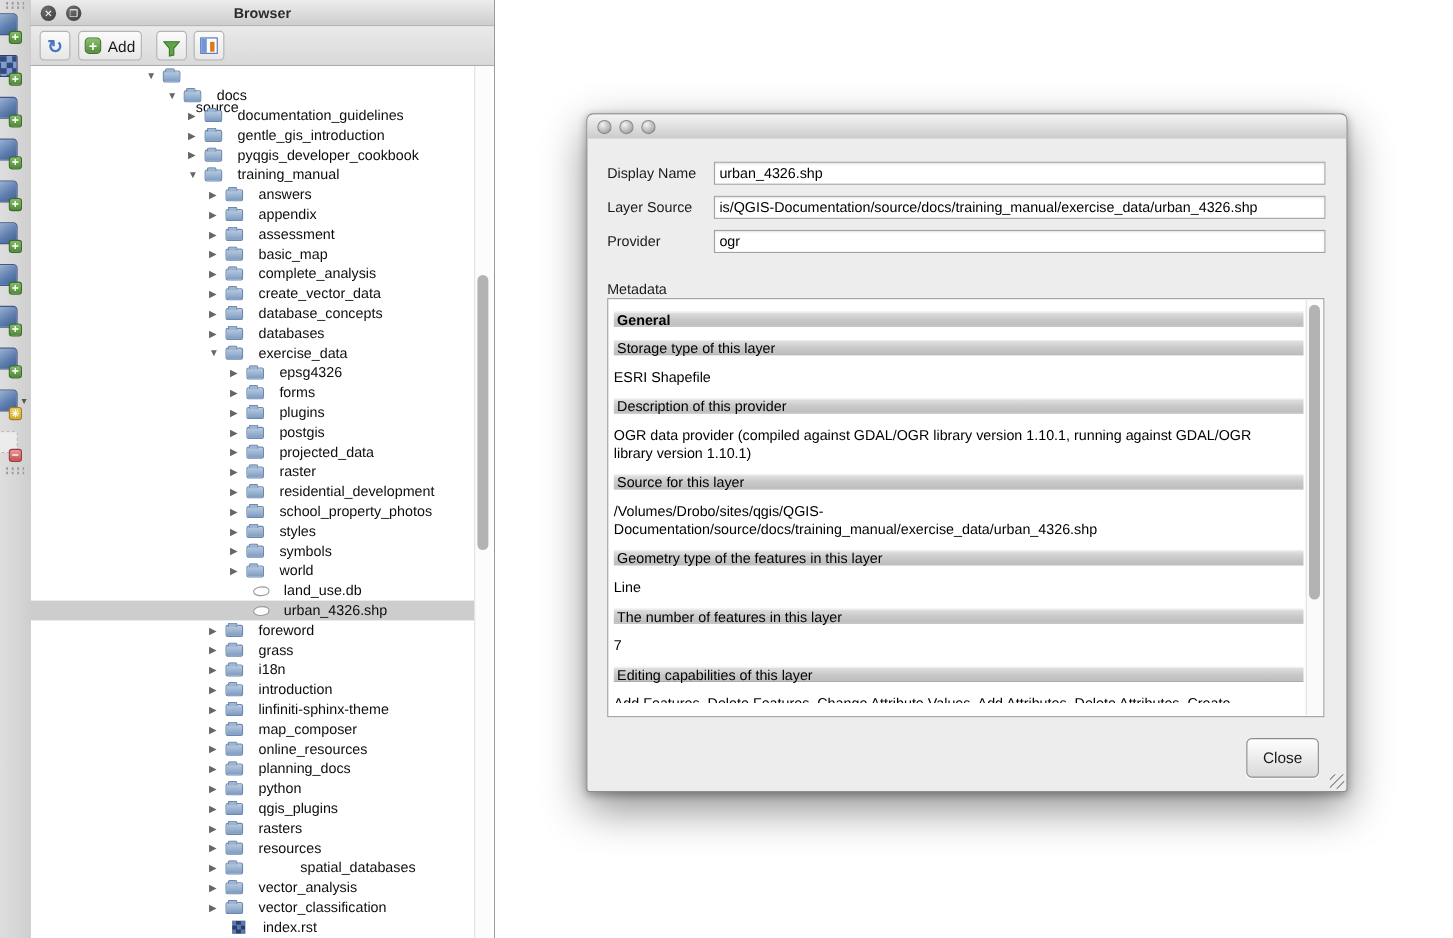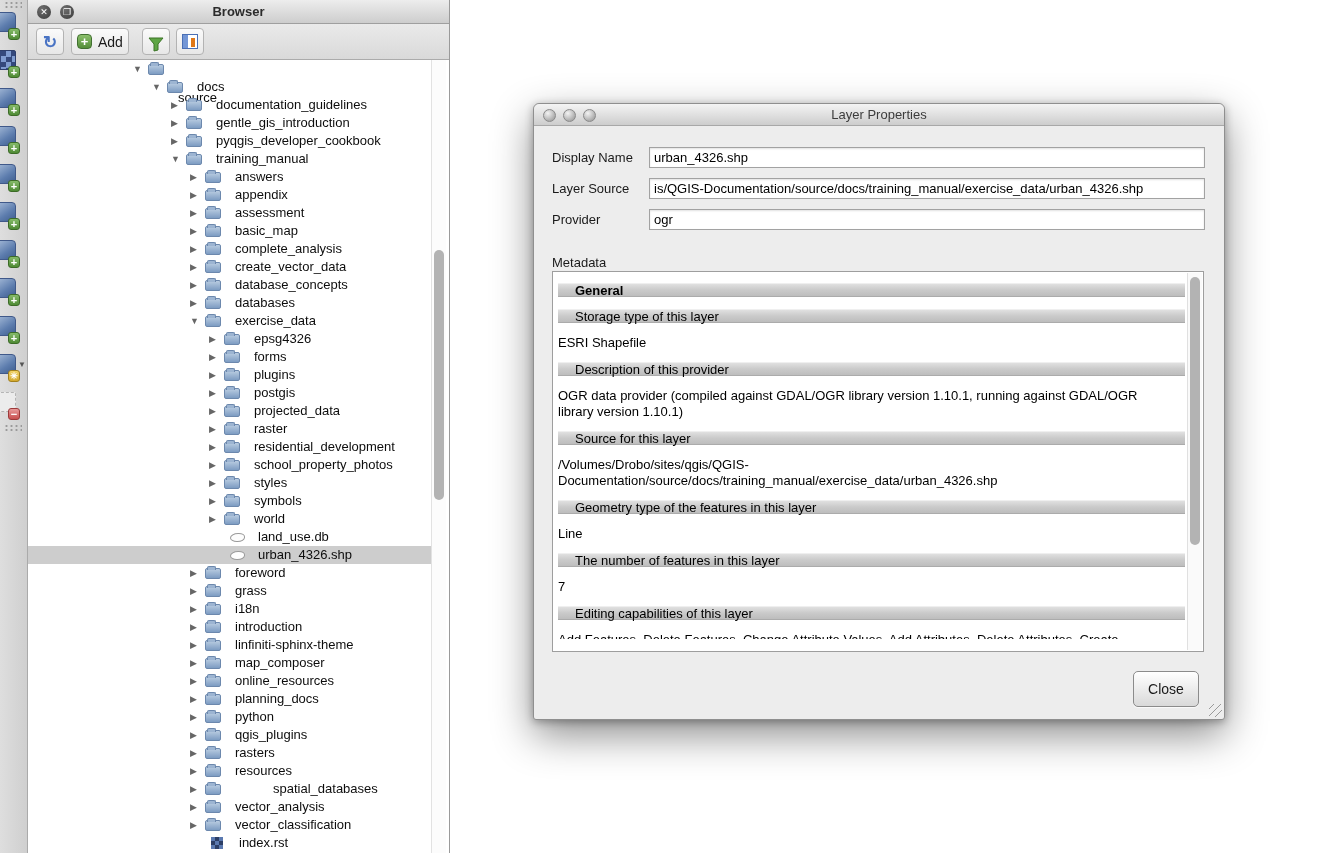--- a/index.html
+++ b/index.html
@@ -84,21 +84,21 @@
            border:1px solid #8a8a8a; cursor:pointer; }
   .form-row { position:absolute; left:0; width:100%; height:21px; }
   .form-label { position:absolute; left:18px; top:3px; color:#1a1a1a; }
   .form-input { position:absolute; left:115px; top:0; width:556px; height:21px;
                 border:1px solid #a2a2a2; background:#fff; font-family:"Liberation Sans",sans-serif;
                 font-size:13px; color:#000; padding:0 4px; box-shadow:inset 0 1px 2px rgba(0,0,0,.12); }
   .metadata-label { position:absolute; left:18px; top:151px; color:#1a1a1a; }
   .metadata-box { position:absolute; left:18px; top:167px; width:652px; height:381px;
                   background:#fff; border:1px solid #9e9e9e; overflow:hidden;
                   padding:11px 0 0 5px; }
-  .meta-bar { width:627px; height:14px; margin-bottom:12px; line-height:14px; padding-left:17px;
+  .meta-bar { width:627px; height:14px; margin-bottom:12px; line-height:14px; padding-left:3px;
               background:linear-gradient(#e0e0e0,#cacaca 50%,#bdbdbd); color:#000;
               border-top:1px solid #efefef; border-bottom:1px solid #ababab; }
   .meta-bar.bold { font-weight:bold; }
   .meta-text { width:600px; margin-bottom:11px; line-height:16px; color:#000; overflow-wrap:break-word; }
   .meta-text.clipped { height:7px; overflow:hidden; }
   .meta-scrollbar { position:absolute; right:1px; top:1px; bottom:1px; width:15px;
                     background:#fafafa; border-left:1px solid #e0e0e0; }
   .meta-thumb { position:absolute; left:2px; top:4px; width:10px; height:268px;
                 border-radius:6px; background:#b3b3b3; }
   .close-btn { position:absolute; left:599px; top:567px; width:66px; height:36px;
@@ -409,21 +409,20 @@
       <div class="tree-thumb" style="top:190px;height:250px"></div>
     </div>
   </div>
 </div>
 
 <div class="dialog">
   <div class="dlg-titlebar">
     <span class="light" style="left:9px"></span>
     <span class="light" style="left:29px"></span>
     <span class="light" style="left:49px"></span>
-    <div class="dlg-title">Layer Properties</div>
   </div>
 
   <div class="form-row" style="top:43px">
     <span class="form-label">Display Name</span>
     <input class="form-input" value="urban_4326.shp" style="">
   </div>
   <div class="form-row" style="top:74px">
     <span class="form-label">Layer Source</span>
     <input class="form-input" value="is/QGIS-Documentation/source/docs/training_manual/exercise_data/urban_4326.shp" style="">
   </div>

